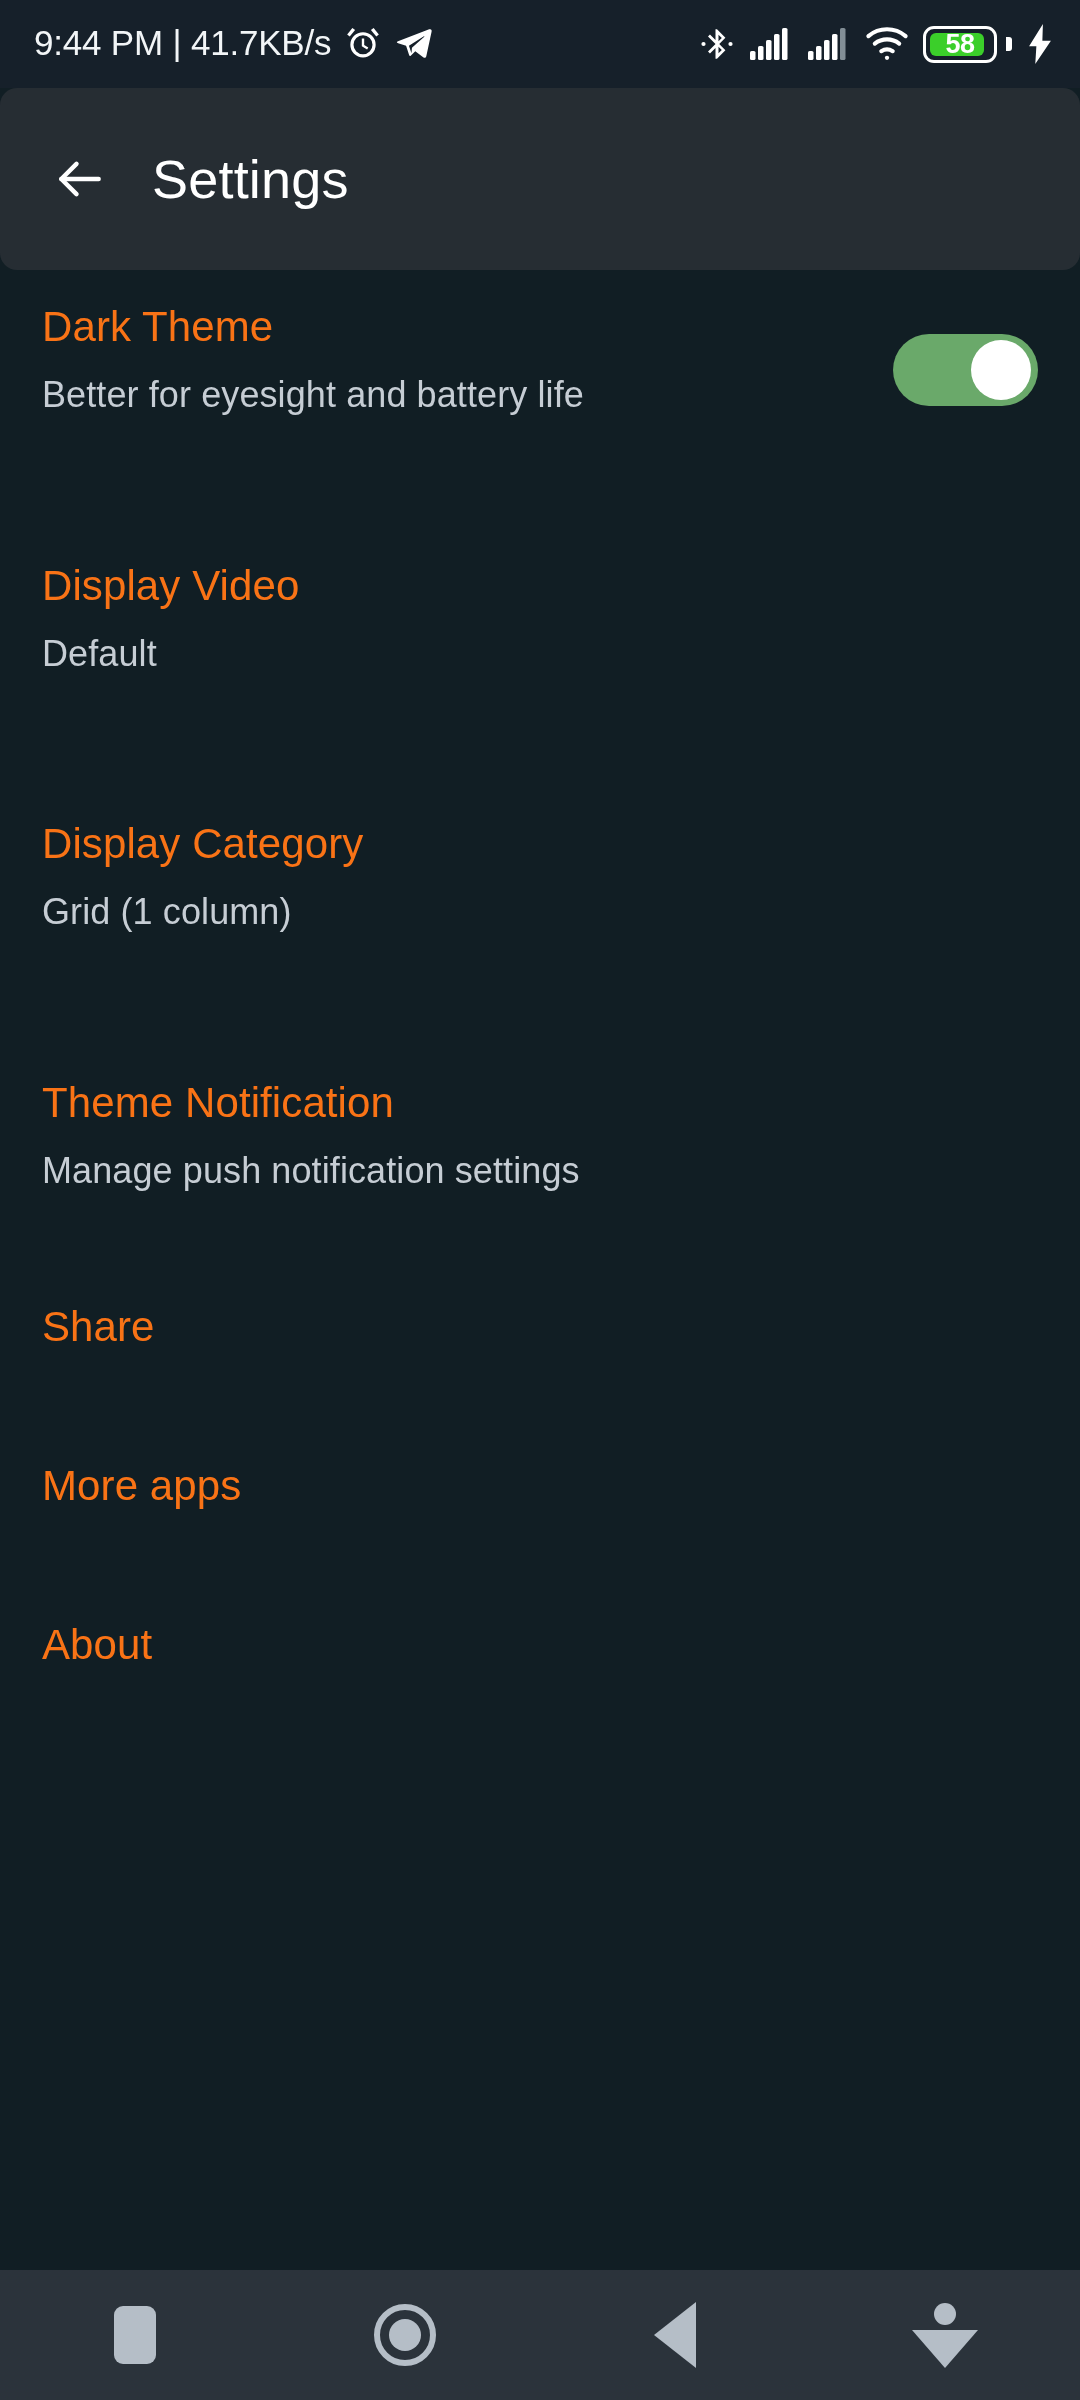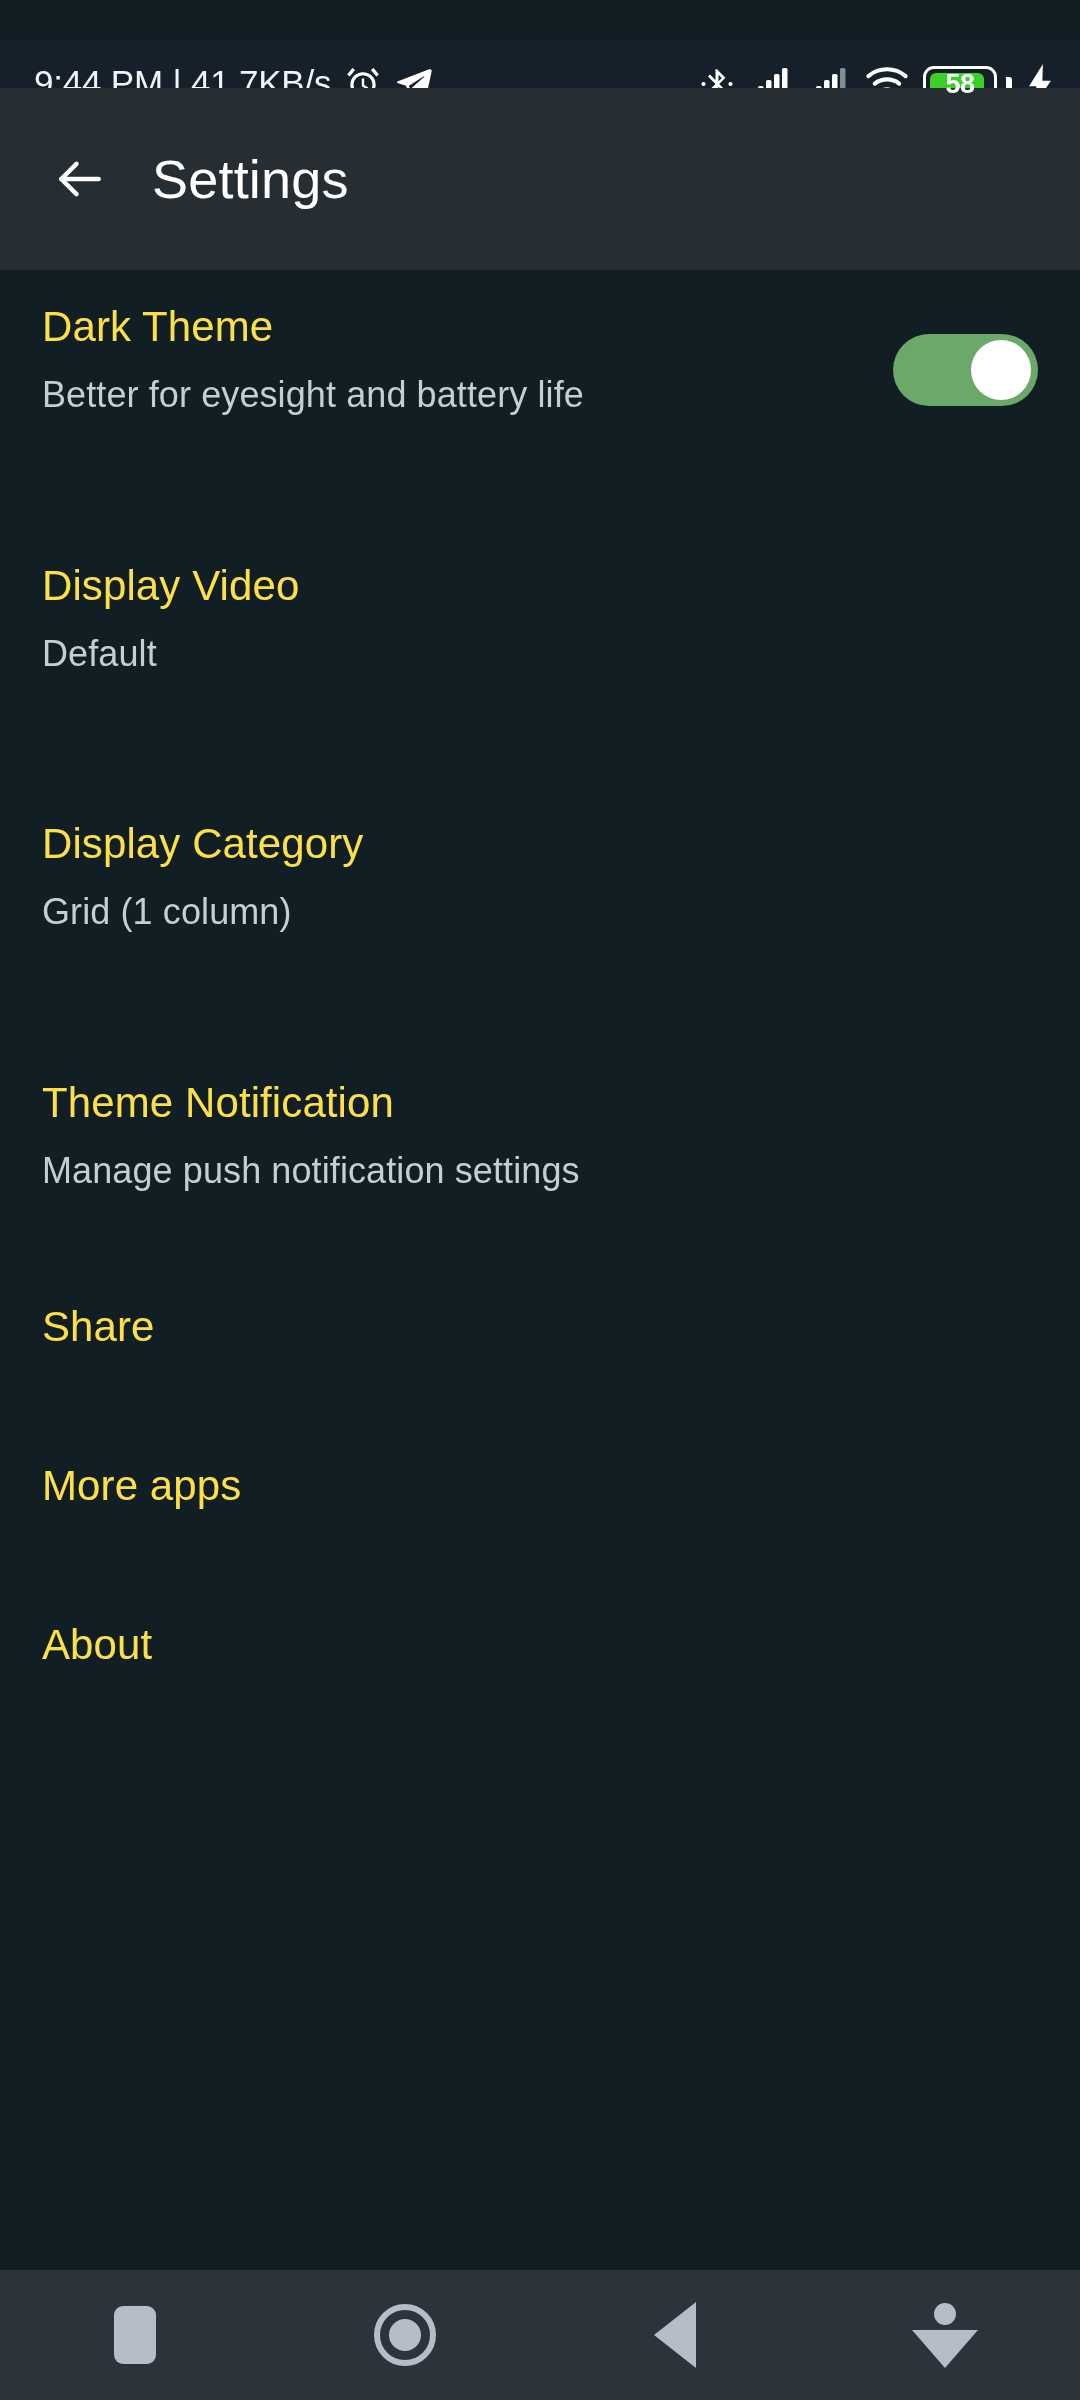--- a/index.html
+++ b/index.html
@@ -10,21 +10,20 @@
     overflow:hidden;
     position:relative;
   }
 
   
   .statusbar{
     position:absolute; left:0; top:0; width:1080px; height:88px;
     background:#16202a;
     display:flex; align-items:center; justify-content:space-between;
     padding:0 26px 0 34px;
-    margin-top:40px;
   }
   .sb-left{ display:flex; align-items:center; gap:13px; }
   .sb-clock{
     color:#f2f5f7; font-size:35px; letter-spacing:-0.2px;
     font-family:"Liberation Sans", sans-serif; white-space:nowrap;
     position:relative; top:-1px;
   }
   .sb-right{ display:flex; align-items:center; gap:14px; }
   .ic{ display:block; }
 
@@ -42,40 +41,40 @@
     position:relative; z-index:2; width:100%; text-align:center;
     color:#ffffff; font-size:27px; font-weight:bold; line-height:1;
     letter-spacing:-0.5px;
   }
   .batt-cap{ width:6px; height:14px; background:#ffffff; border-radius:0 3px 3px 0; }
 
   
   .toolbar{
     position:absolute; left:0; top:88px; width:1080px; height:182px;
     background:#262d33;
-    display:flex; align-items:center; padding-left:48px; gap:40px;
+    display:flex; align-items:center; padding-left:48px; gap:40px;border-radius:17px;
   }
   .back-btn{ width:64px; height:64px; display:flex; align-items:center; justify-content:center; cursor:pointer; }
   .toolbar-title{
     color:#ffffff; font-size:54px; letter-spacing:0.2px;
     font-family:"Liberation Sans", sans-serif;
   }
 
   
   .content{
     position:absolute; left:0; top:270px; width:1080px; height:2000px;
     background:#111e24; overflow:hidden;
   }
   .row{
     position:relative; padding:0 42px; display:flex; align-items:flex-start;
     justify-content:space-between;
   }
   .row-texts{ display:flex; flex-direction:column; }
   .row-title{
-    color:#fde047; font-size:42px; line-height:1.0; letter-spacing:0.1px;
+    color:#f97316; font-size:42px; line-height:1.0; letter-spacing:0.1px;
     white-space:nowrap;
   }
   .row-sub{
     color:#c6cdd4; font-size:36px; line-height:1.0; letter-spacing:0.1px;
     margin-top:29px; white-space:nowrap;
   }
 
   
   .toggle{
     width:145px; height:72px; border-radius:40px; background:#6aa96a;

